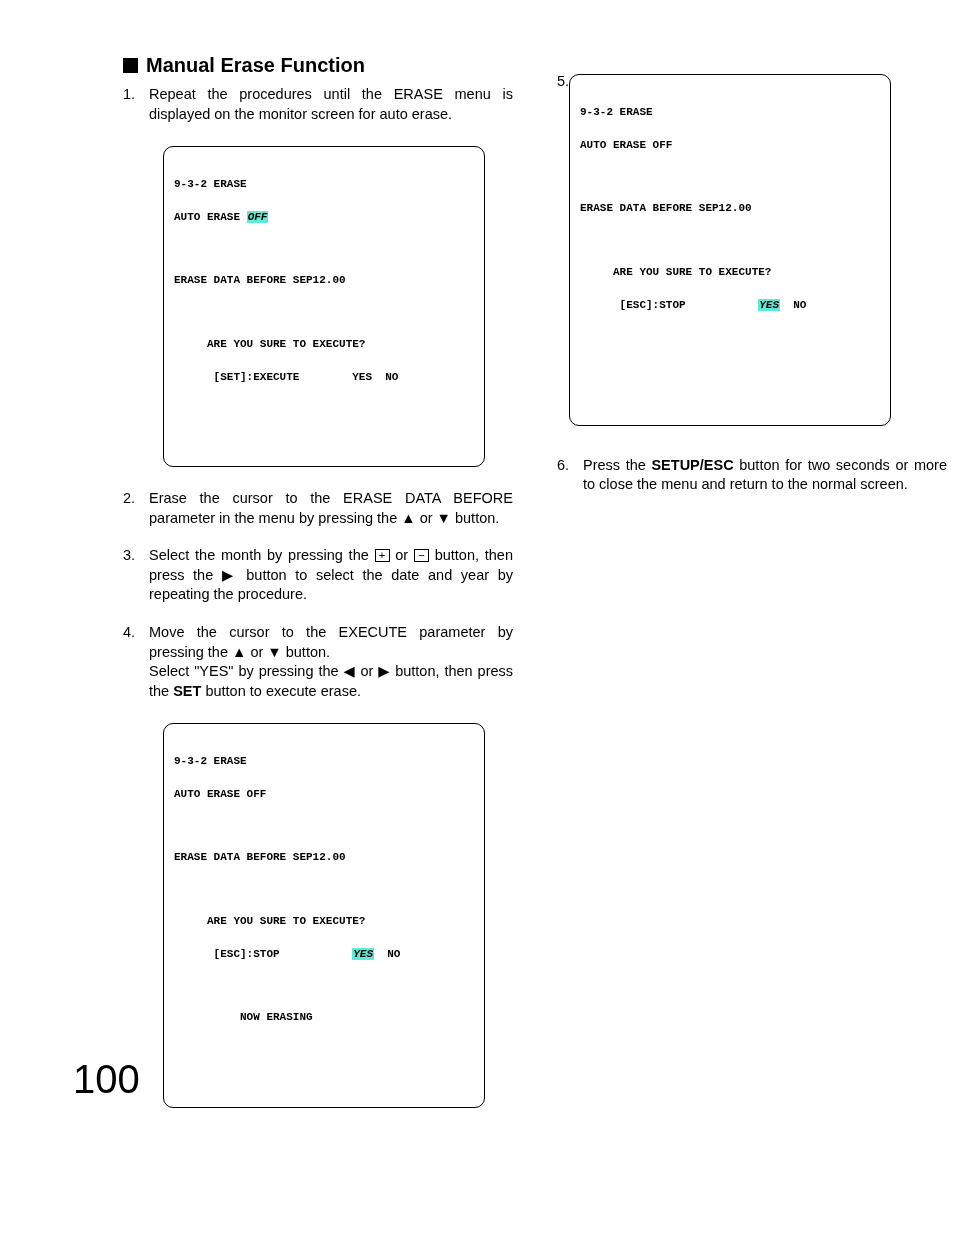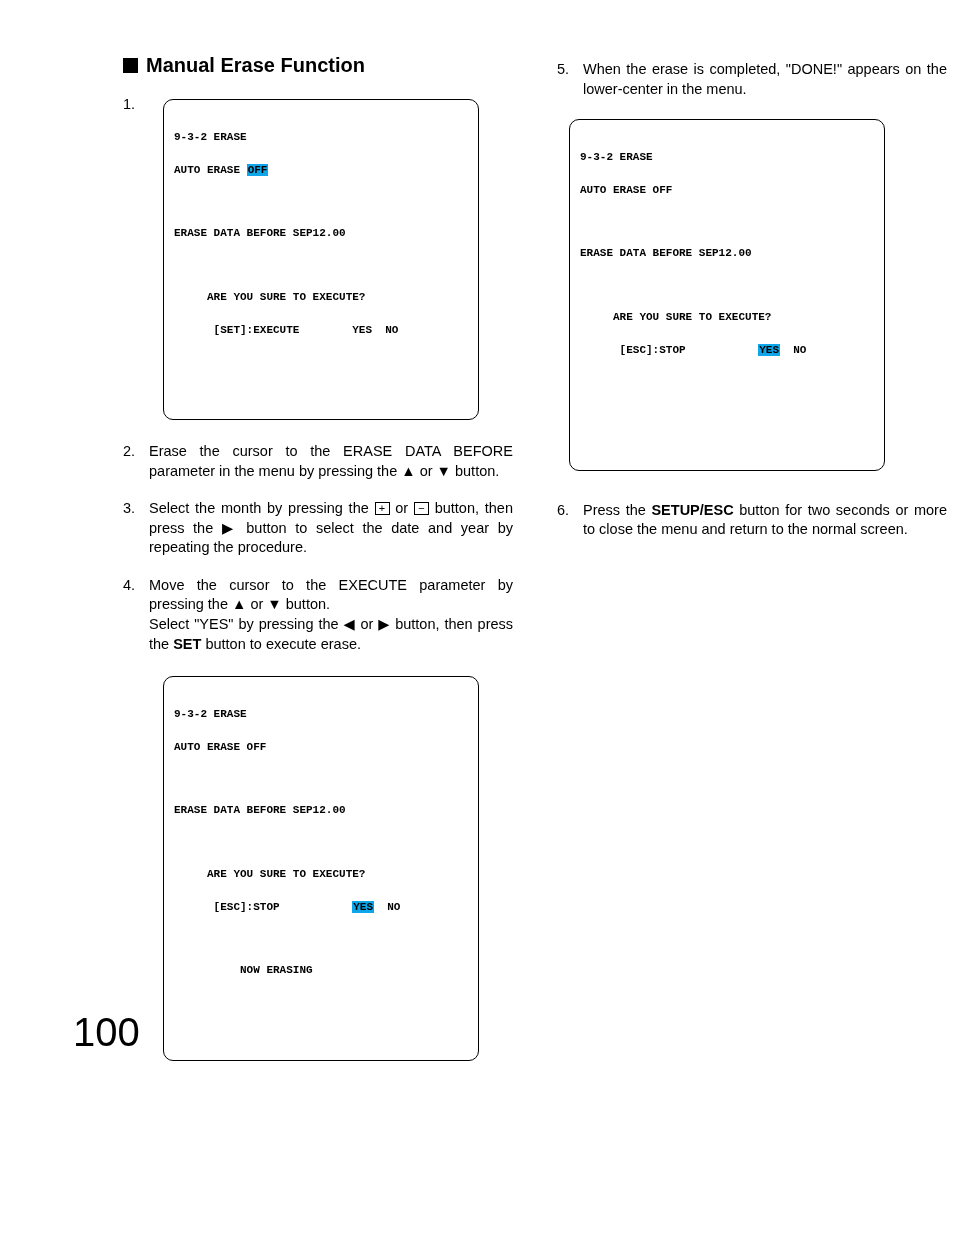--- a/index.html
+++ b/index.html
@@ -58,35 +58,36 @@
   ol.steps > li .num {
     position: absolute;
     left: 0;
     top: 0;
   }
   .screenbox {
     border: 1.5px solid #000;
     border-radius: 10px;
     margin: 22px 0 22px 40px;
     width: 290px;
-    padding: 12px 14px 48px 10px;
+    padding: 12px 20px 48px 10px;
     font-family: "Courier New", Courier, monospace;
     font-weight: bold;
     font-size: 11px;
     line-height: 1.5;
     white-space: pre;
   }
   .screenbox-right {
     margin-left: 12px;
     margin-top: 20px;
     margin-bottom: 30px;
   }
   .hl {
-    background: #0ea5e9;
+    background: #5eead4;
     padding: 0 1px;
+    font-style: italic;
   }
   .strong { font-weight: bold; }
   .glyph {
     font-family: Arial, Helvetica, sans-serif;
     font-weight: normal;
   }
   .boxed {
     display: inline-block;
     border: 1px solid #000;
     font-size: 11px;
@@ -114,20 +115,21 @@
 
     <div class="col">
       <h2 class="section-title">
         <span class="bullet"></span>
         <span>Manual Erase Function</span>
       </h2>
 
       <ol class="steps">
         <li>
           <span class="num">1.</span>
+          <span>Repeat the procedures until the ERASE menu is displayed on the monitor screen for auto erase.</span>
         </li>
       </ol>
 
       <div class="screenbox">
 <span class="scr-line">9-3-2 ERASE</span>
 <span class="scr-line"><span>AUTO ERASE </span><span class="hl">OFF</span></span>
 <span class="scr-spacer"></span>
 <span class="scr-line">ERASE DATA BEFORE SEP12.00</span>
 <span class="scr-spacer"></span>
 <span class="scr-line">     ARE YOU SURE TO EXECUTE?</span>
@@ -163,21 +165,20 @@
 <span class="scr-spacer"></span>
 <span class="scr-line">          NOW ERASING</span>
       </div>
 
     </div>
 
     <div class="col">
       <ol class="steps" style="margin-top:6px;">
         <li>
           <span class="num">5.</span>
-          <span>When the erase is completed, "DONE!" appears on the lower-center in the menu.</span>
         </li>
       </ol>
 
       <div class="screenbox screenbox-right">
 <span class="scr-line">9-3-2 ERASE</span>
 <span class="scr-line">AUTO ERASE OFF</span>
 <span class="scr-spacer"></span>
 <span class="scr-line">ERASE DATA BEFORE SEP12.00</span>
 <span class="scr-spacer"></span>
 <span class="scr-line">     ARE YOU SURE TO EXECUTE?</span>

